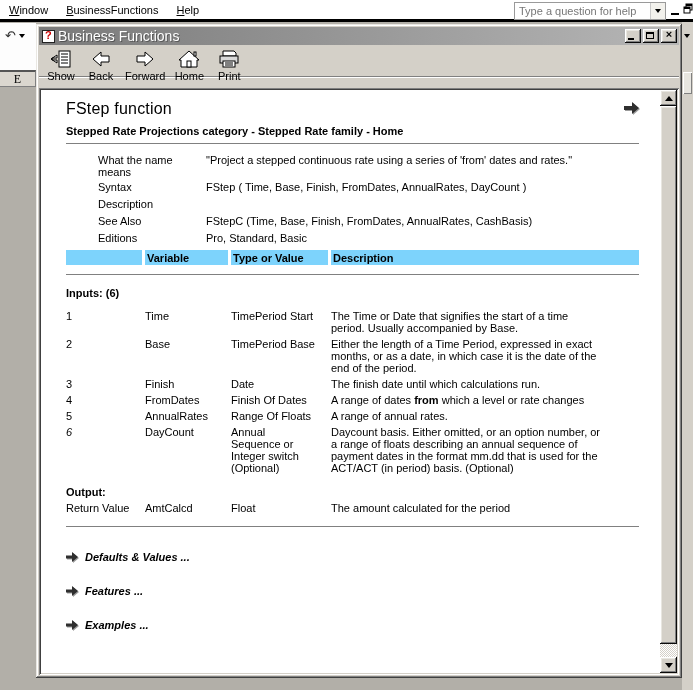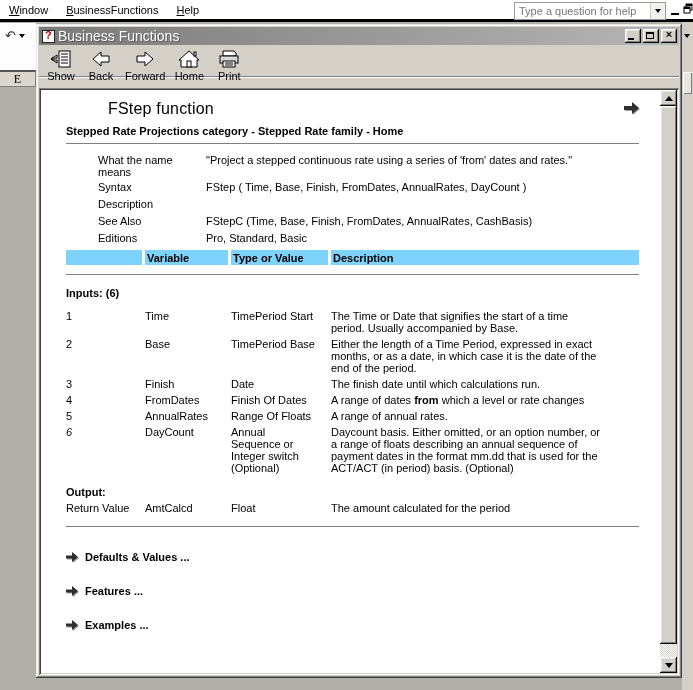--- a/index.html
+++ b/index.html
@@ -53,42 +53,42 @@
   .vscroll { position:absolute; top:2px; right:2px; bottom:2px; width:17px; background:#d4d0c8; background-image:conic-gradient(#ffffff 25%, #d4d0c8 0 50%, #ffffff 0 75%, #d4d0c8 0); background-size:2px 2px; }
   .sb-btn { position:absolute; left:0; width:17px; height:16px; background:#d4d0c8; box-shadow:inset -1px -1px #0a0a0a, inset 1px 1px #fff, inset -2px -2px #808080, inset 2px 2px #e8e6e0; display:flex; align-items:center; justify-content:center; }
   .sb-up { top:0; } .sb-down { bottom:0; }
   .sb-thumb { position:absolute; left:0; top:16px; width:17px; height:538px; background:#d4d0c8; box-shadow:inset -1px -1px #0a0a0a, inset 1px 1px #fff, inset -2px -2px #808080, inset 2px 2px #e8e6e0; }
   .tri-up-s { width:0; height:0; border-left:4px solid transparent; border-right:4px solid transparent; border-bottom:5px solid #000; }
   .tri-down-s { width:0; height:0; border-left:4px solid transparent; border-right:4px solid transparent; border-top:5px solid #000; }
 
   
   .content { position:absolute; left:2px; top:2px; right:19px; bottom:2px; background:#fff; overflow:hidden; padding:8px 8px 0 25px; }
   .h-row { display:flex; align-items:flex-start; margin-top:2px; }
-  .page-title { font-size:16px; letter-spacing:0.2px; flex:1;margin-left:42px; }
+  .page-title { font-size:16px; letter-spacing:0.2px; flex:1; }
   .top-arrow { margin-right:12px; margin-top:2px; }
   .breadcrumb { font-weight:bold; margin-top:7px; }
   .rule { border:0; border-top:1px solid #808080; margin-top:6px; width:573px; }
   .fields { margin-top:10px; width:573px; }
   .field-row { display:grid; grid-template-columns:140px 1fr; margin-bottom:3px; min-height:14px; }
   .field-label { font-weight:normal;margin-left:32px; }
   .field-value { max-width:380px; }
   .thead { display:grid; grid-template-columns:76px 83px 97px 1fr; column-gap:3px; width:573px; margin-top:4px; }
   .thead .hcell { background:#7dd3fc; font-weight:bold; padding:2px 0 1px 2px; min-height:15px; }
   .inputs-heading, .output-heading { font-weight:bold; margin-top:12px; }
   .trow { display:grid; grid-template-columns:79px 86px 100px 1fr; width:573px; margin-top:4px; }
   .trow .c-type { padding-right:10px; max-width:95px; }
   .trow .c-desc { max-width:272px; }
   .row1 { margin-top:11px; }
   .italic { font-style:italic; }
   .b { font-weight:bold; }
   .rule2 { margin-top:9px; } .rule3 { margin-top:12px; }
   .links { margin-top:24px; }
   .link-row { display:flex; align-items:center; margin-bottom:22px; }
   .link-row svg { margin-right:6px; filter:drop-shadow(1px 1px 0 #9a9a9a); }
-  .link-label { font-weight:bold; }
+  .link-label { font-weight:bold;font-style:italic; }
   .arrow-svg { filter:drop-shadow(1px 1px 0 #9a9a9a); }
 </style>
 </head>
 <body>
 
 <div class="screen">
 
   <div class="menubar">
     <span class="menu-item"><u>W</u><span>indow</span></span>
     <span class="menu-item"><u>B</u><span>usinessFunctions</span></span>

